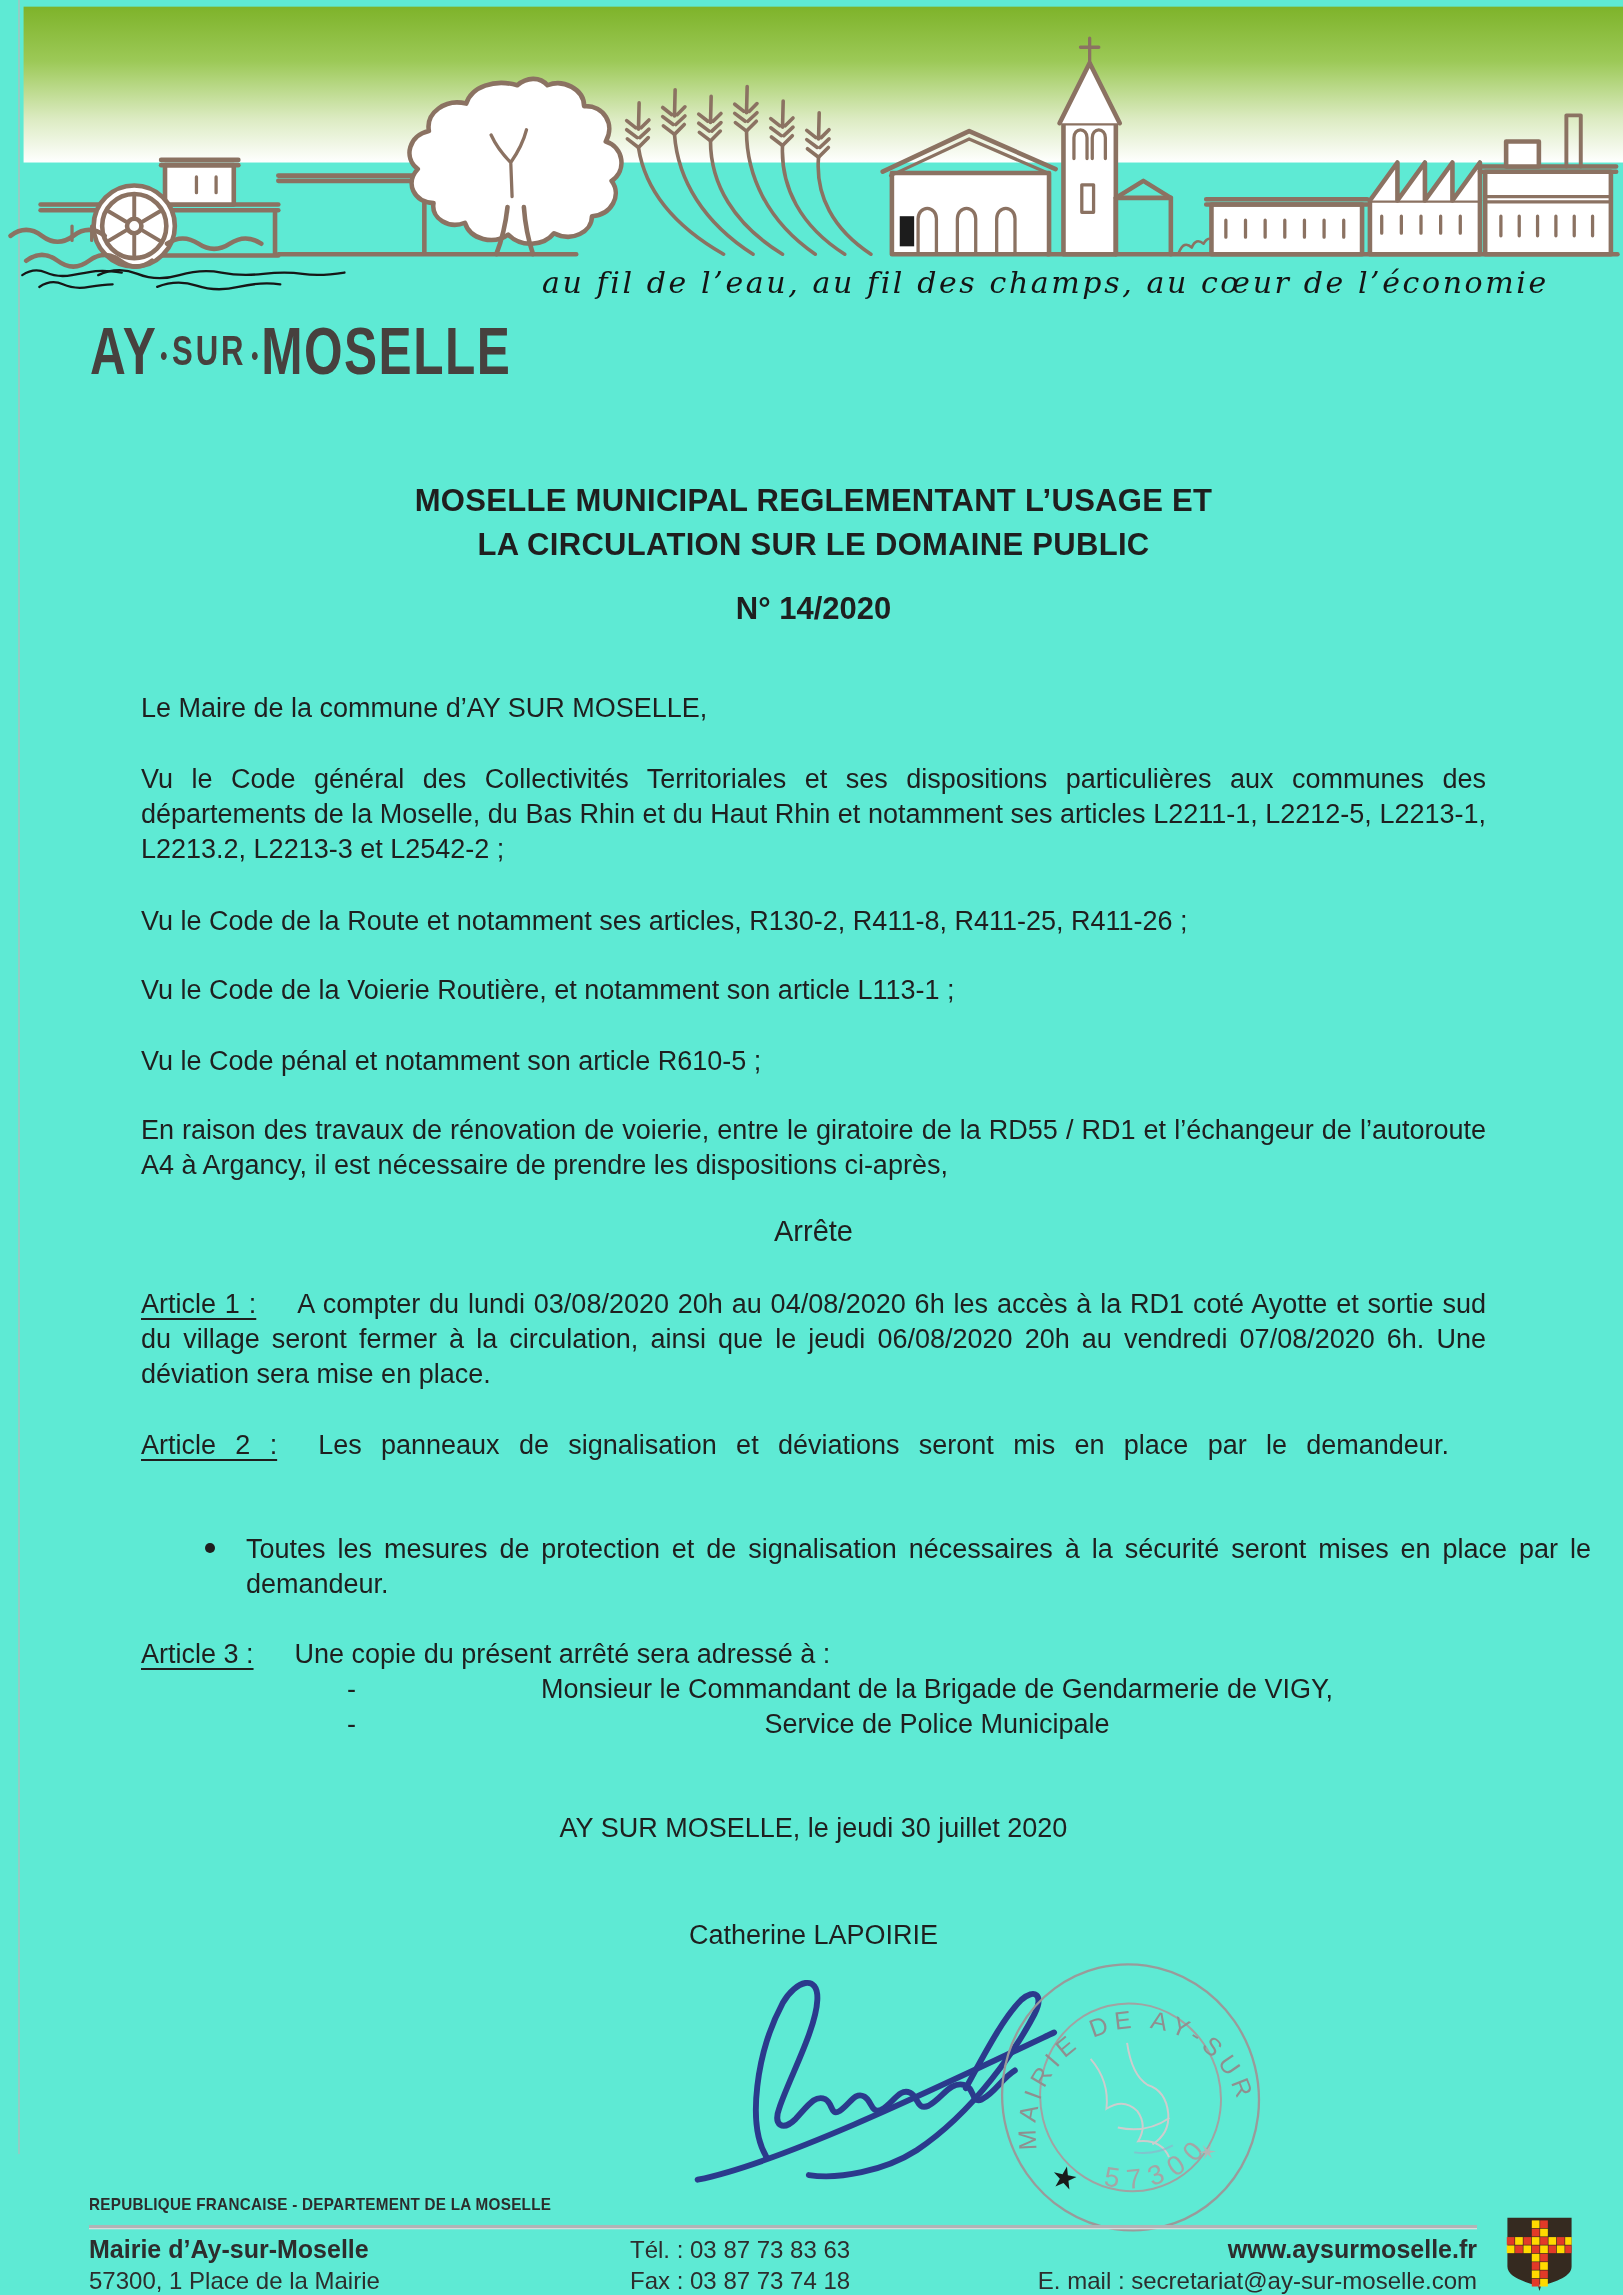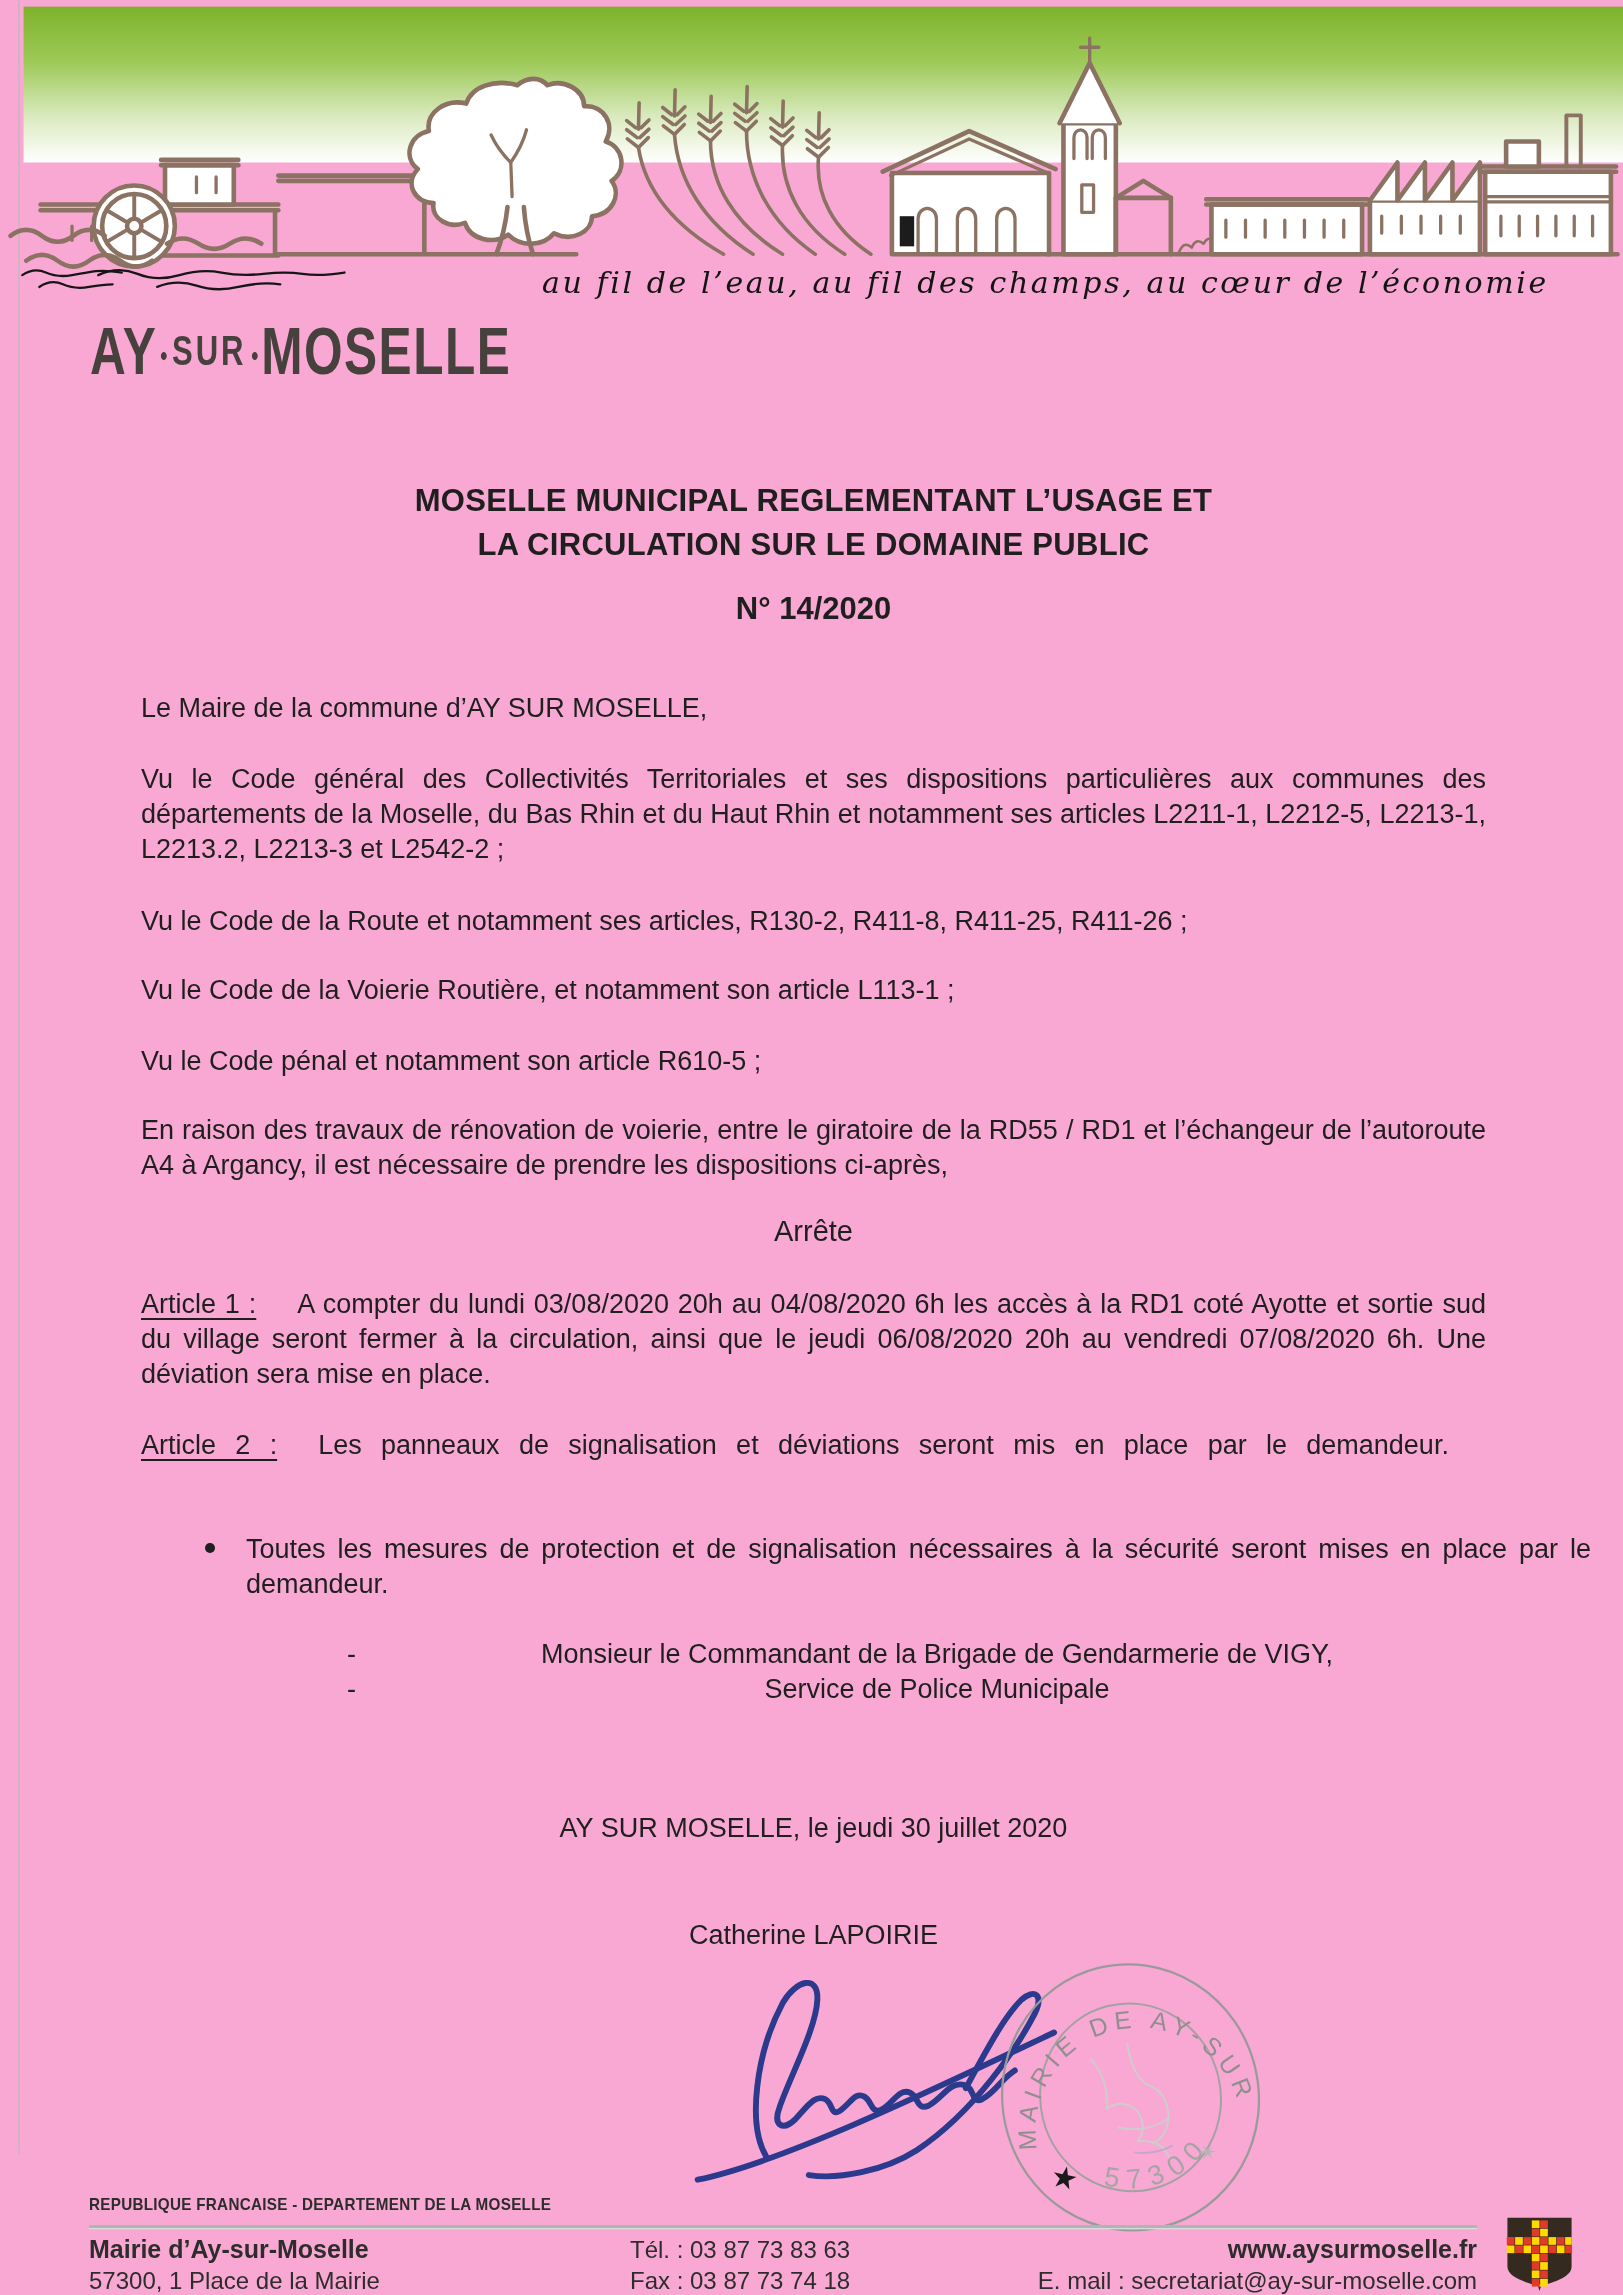--- a/index.html
+++ b/index.html
@@ -1,16 +1,16 @@
 <!DOCTYPE html>
 <html lang="fr" style="--green_top: #7eb32a; --line_art: #8b7262; --ink: #1f1f1f; --logo_gray: #47413e; --signature_blue: #2b3a8c; --stamp_gray: #8f8f8f; --footer_ink: #2d2d2d; --crest_field: #352a20; --crest_red: #e23a28; --crest_yellow: #ffd900;font-size:10.5px"><head>
 <meta charset="utf-8">
 <style>
   html,body{margin:0;padding:0;background:#e8e8e8}
-  .page{position:relative;width:1624px;height:2295px;background:#f9a8d4;overflow:hidden;
+  .page{position:relative;width:1624px;height:2295px;background:#5eead4;overflow:hidden;
         font-family:"Liberation Sans",sans-serif;color:var(--ink,#1f1f1f);margin:0 auto}
   .edge-line{position:absolute;left:18.3px;top:0;width:2px;height:2154px;background:#b9b9b9;opacity:.6}
   .col{position:absolute;left:141px;width:1345px}
   .para{font-size:27px;line-height:35px;text-align:justify;color:var(--ink,#1f1f1f)}
   .center{text-align:center}
   .doc-title{font-weight:bold;font-size:31px;line-height:44px;letter-spacing:0.3px;text-align:center}
   .doc-number{font-weight:bold;font-size:31px;text-align:center}
   .decree-heading{font-weight:normal;font-size:29px;text-align:center}
   .art-label{text-decoration:underline;text-underline-offset:5.2px;text-decoration-thickness:2px}
   .tab{display:inline-block;width:41px}
@@ -197,20 +197,23 @@
   <div class="col para spread" style="top:1428px">
     <span class="art-label">Article 2 :</span><span class="tab"></span><span>Les panneaux de signalisation et déviations seront mis en place par le demandeur.</span>
   </div>
 
   <div class="col para bullet-wrap" style="top:1532px">
     <span class="bullet-dot"></span>
     <span>Toutes les mesures de protection et de signalisation nécessaires à la sécurité seront mises en place par le demandeur.</span>
   </div>
 
   <div class="col para" style="top:1637px;text-align:left">
+    <div>
+      <span class="art-label">Article 3 :</span><span class="tab"></span><span>Une copie du présent arrêté sera adressé à :</span>
+    </div>
     <ul class="dash-items">
       <li>Monsieur le Commandant de la Brigade de Gendarmerie de VIGY,</li>
       <li>Service de Police Municipale</li>
     </ul>
   </div>
 
   <div class="col para center" style="top:1811px">AY SUR MOSELLE, le jeudi 30 juillet 2020</div>
   <div class="col para center" style="top:1918px">Catherine LAPOIRIE</div>
 
   <svg class="sig-svg" width="419" height="242" viewBox="0 0 640 370">

